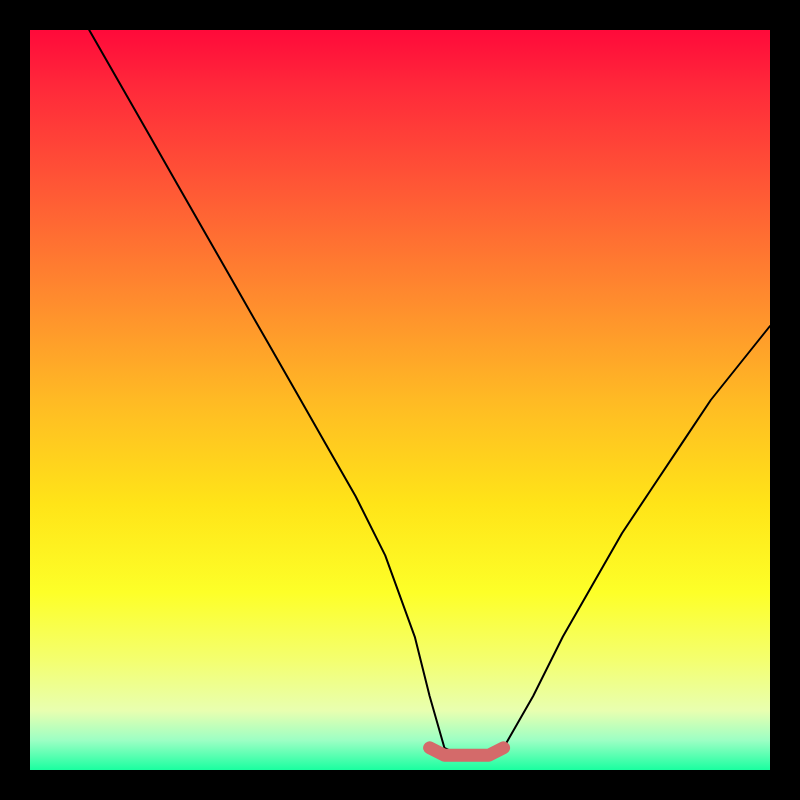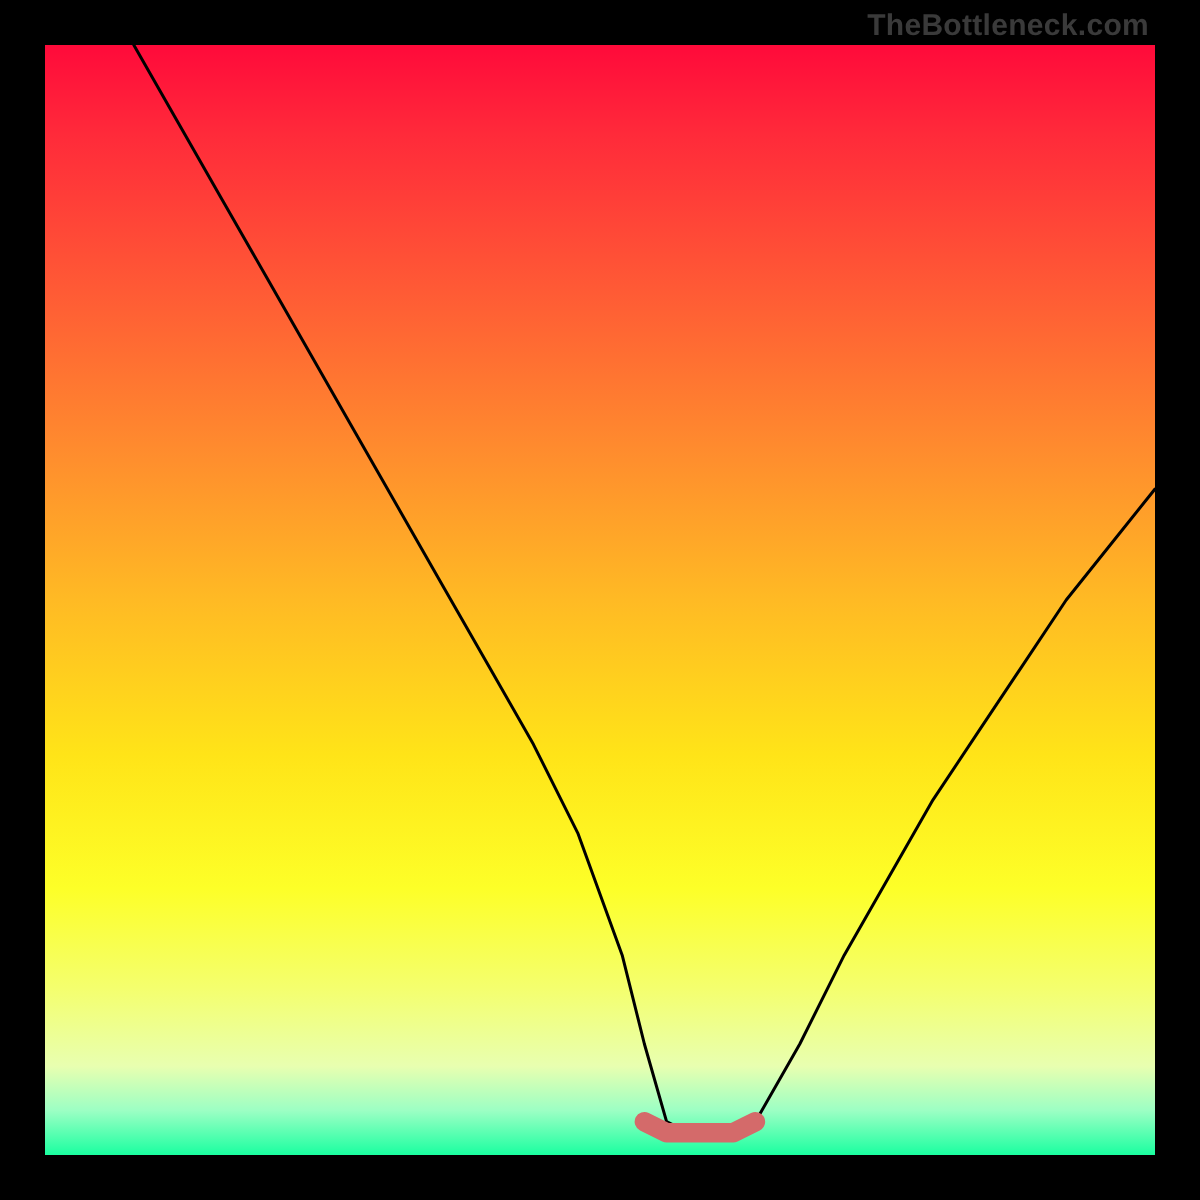--- a/index.html
+++ b/index.html
@@ -56,21 +56,20 @@
     position: absolute;
     inset: 0;
     width: 100%;
     height: 100%;
   }
 </style>
 </head>
 <body>
 
 <div class="frame">
-  <div class="watermark">TheBottleneck.com</div>
 
   <div class="plot-area">
     <div class="gradient-bg"></div>
     <svg class="curve" viewBox="0 0 740 740" preserveAspectRatio="none">
       <path d="M59.2 0.0 L88.8 51.8 L118.4 103.6 L148.0 155.4 L177.6 207.2 L207.2 259.0 L236.8 310.8 L266.4 362.6 L296.0 414.4 L325.6 466.2 L355.2 525.4 L384.8 606.8 L399.6 666.0 L414.4 717.8 L429.2 725.2 L444.0 725.2 L458.8 725.2 L473.6 717.8 L503.2 666.0 L532.8 606.8 L562.4 555.0 L592.0 503.2 L621.6 458.8 L651.2 414.4 L680.8 370.0 L710.4 333.0 L740.0 296.0" id="curvePath" fill="none" stroke="#000000" stroke-width="2" stroke-linecap="round" stroke-linejoin="round"></path>
       <path d="M399.6 717.8 L414.4 725.2 L429.2 725.2 L444.0 725.2 L458.8 725.2 L473.6 717.8" id="flatPath" fill="none" stroke="#d46a6a" stroke-width="13" stroke-linecap="round" stroke-linejoin="round"></path>
     </svg>
   </div>
 </div>
 

